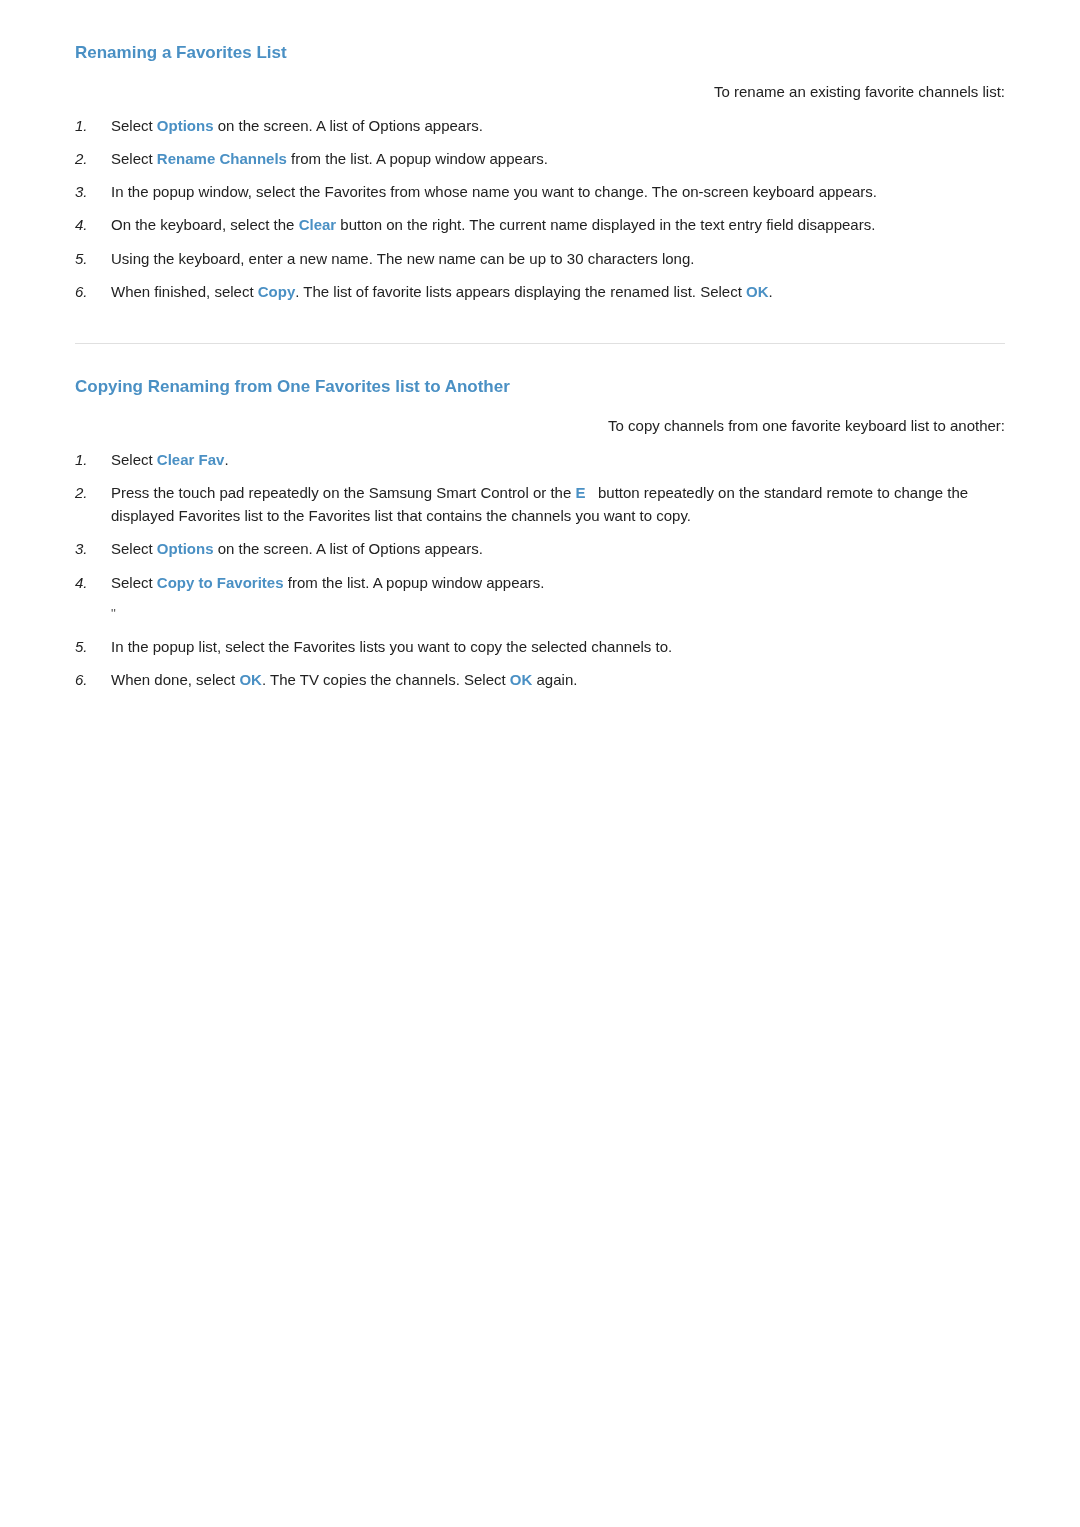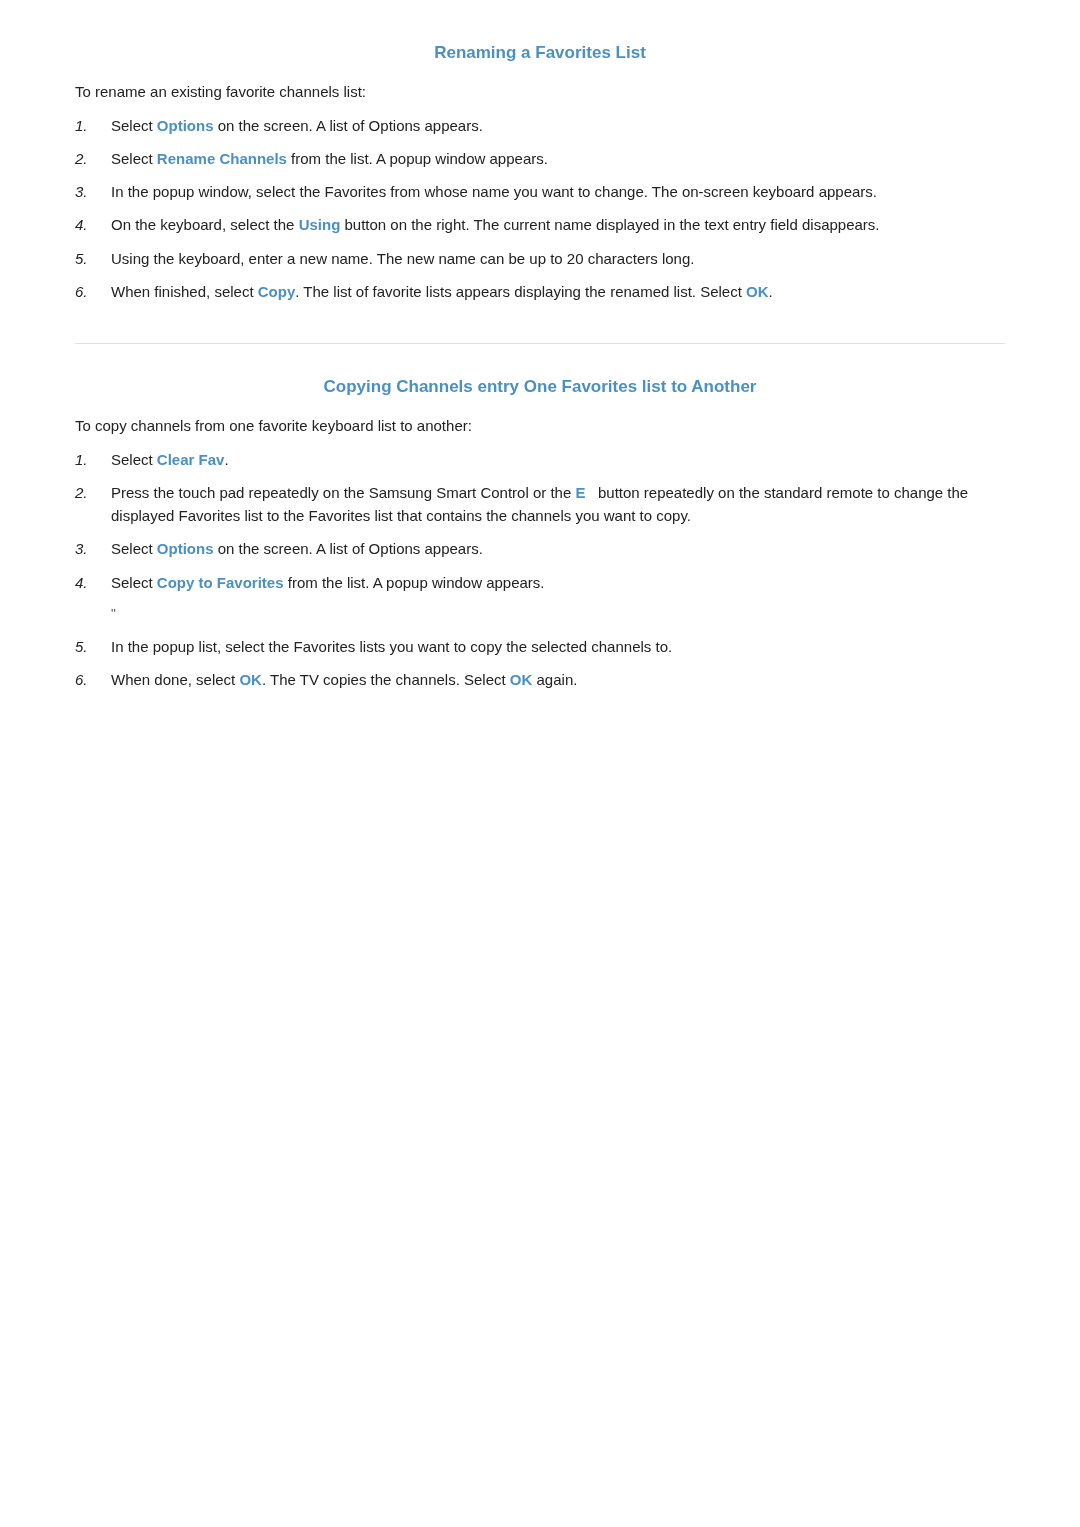--- a/index.html
+++ b/index.html
@@ -21,26 +21,26 @@
 
     .section {
       margin-bottom: 40px;
     }
 
     .section-title {
       color: #4a90c4;
       font-size: 17px;
       font-weight: bold;
       margin-bottom: 14px;
-      text-align: center;
     }
 
     .intro-text {
       margin-bottom: 10px;
       font-size: 15px;
+      text-align: right;
     }
 
     .steps-list {
       list-style: none;
       padding: 0;
       margin: 0;
     }
 
     .steps-list li {
       display: flex;
@@ -118,39 +118,39 @@
       <span class="step-text">Select <span class="highlight">Rename Channels</span> from the list. A popup window appears.</span>
     </li>
 
     <li>
       <span class="step-number">3.</span>
       <span class="step-text">In the popup window, select the Favorites from whose name you want to change. The on-screen keyboard appears.</span>
     </li>
 
     <li>
       <span class="step-number">4.</span>
-      <span class="step-text">On the keyboard, select the <span class="highlight">Using</span> button on the right. The current name displayed in the text entry field disappears.</span>
+      <span class="step-text">On the keyboard, select the <span class="highlight">Clear</span> button on the right. The current name displayed in the text entry field disappears.</span>
     </li>
 
     <li>
       <span class="step-number">5.</span>
-      <span class="step-text">Using the keyboard, enter a new name. The new name can be up to 20 characters long.</span>
+      <span class="step-text">Using the keyboard, enter a new name. The new name can be up to 30 characters long.</span>
     </li>
 
     <li>
       <span class="step-number">6.</span>
       <span class="step-text">When finished, select <span class="highlight">Copy</span>. The list of favorite lists appears displaying the renamed list. Select <span class="highlight">OK</span>.</span>
     </li>
   </ol>
 </div>
 
 <hr class="divider">
 
 <div class="section">
-  <div class="section-title">Copying Channels entry One Favorites list to Another</div>
+  <div class="section-title">Copying Renaming from One Favorites list to Another</div>
   <p class="intro-text">To copy channels from one favorite keyboard list to another:</p>
 
   <ol class="steps-list">
 
     <li>
       <span class="step-number">1.</span>
       <span class="step-text">Select <span class="highlight">Clear Fav</span>.</span>
     </li>
 
     <li>

